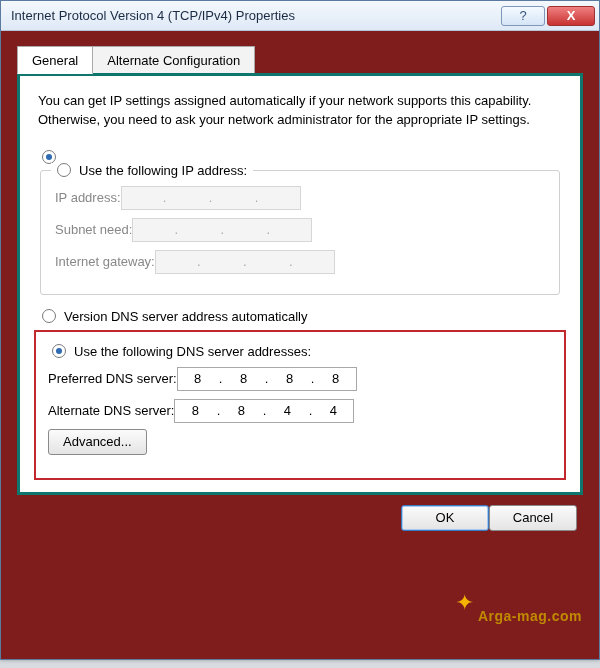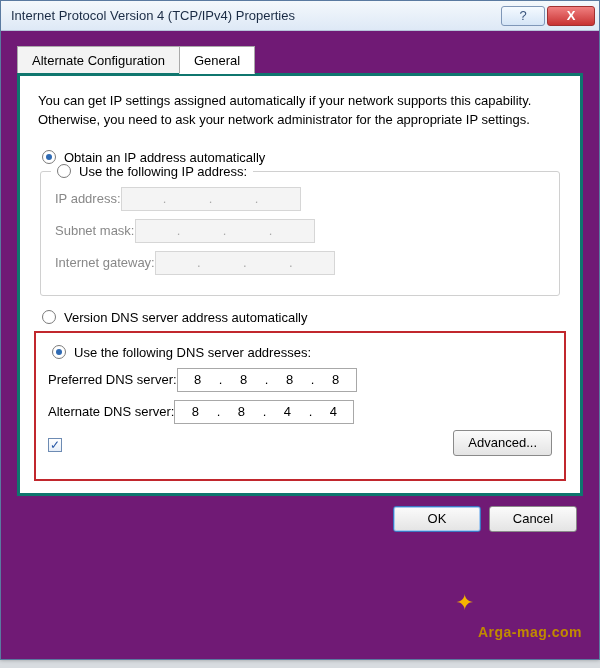--- a/index.html
+++ b/index.html
@@ -1,18 +1,18 @@
 <!DOCTYPE html>
 <html><head>
 <meta charset="utf-8">
 <style>
 * { box-sizing: border-box; font-family: "Segoe UI", Tahoma, sans-serif; font-size: 13px; }
 body { margin: 0; background: #d8dce0; width: 600px; height: 668px; overflow: hidden; }
 
-.window { width: 600px; height: 660px; background: #701a75; border: 1px solid #5a7aa0; box-shadow: 0 0 4px rgba(0,0,0,.3); }
+.window { width: 600px; height: 660px; background: #7f1d1d; border: 1px solid #5a7aa0; box-shadow: 0 0 4px rgba(0,0,0,.3); }
 .titlebar { height: 30px; background: linear-gradient(#f4f8fc,#dee9f6); border-bottom: 1px solid #b6c5da; display:flex; align-items:center; padding:0 4px; }
 .titlebar .title { flex:1; color:#1a2b44; padding-left:6px; }
 .tb-btn { width:44px; height:20px; margin-left:2px; border:1px solid #7f97b8; border-radius:3px; display:flex; align-items:center; justify-content:center; background:linear-gradient(#f5faff,#d5e5f6); color:#3a567e; }
 .tb-btn.close { background:linear-gradient(#f08080,#c83232); color:#fff; border-color:#a03030; width:48px; font-weight:bold; }
 
 .client { padding:14px 16px 12px 16px; }
 
 .tabs-strip { display:flex; position:relative; top:1px; }
 .tab { padding:6px 14px 5px; border:1px solid #a9a9a9; background:#f3f3f3; border-bottom:none; margin-right:-1px; cursor:pointer; }
 .tab.active { background:#fff; border-bottom:1px solid #fff; position:relative; z-index:2; }
@@ -35,77 +35,76 @@
 .ip-input { width:180px; height:24px; border:1px solid #d6d6d6; background:#f4f4f4; display:flex; align-items:center; color:#aaa; }
 .ip-input.enabled { background:#fff; border-color:#a8a8a8; color:#000; }
 .ip-input .oct { flex:1; text-align:center; }
 .ip-input .dot { width:6px; text-align:center; }
 
 .dns-section { border:2px solid #c1272d; padding:6px 12px 23px 12px; margin:4px -4px 0 -4px; }
 
 .check-row { display:flex; align-items:center; margin-top:14px; }
 .checkbox { width:14px; height:14px; border:1px solid #6d8bb3; background:linear-gradient(#fff,#e6eef8); margin-right:8px; display:flex; align-items:center; justify-content:center; color:#2858a6; font-size:12px; line-height:1; }
 
-.adv-row { display:flex; justify-content:flex-end; margin-top:-22px; }
+.adv-row { display:flex; justify-content:flex-start; margin-top:-22px; }
 .btn { min-width:88px; height:26px; border:1px solid #8a8a8a; background:linear-gradient(#fbfbfb,#e4e4e4); border-radius:3px; padding:0 14px; display:inline-flex; align-items:center; justify-content:center; cursor:pointer; }
 
-.dlg-buttons { display:flex; justify-content:flex-end; gap:8px; padding:10px 6px 0 0; }
+.dlg-buttons { display:flex; justify-content:flex-end; padding:10px 6px 0 0; }
 .btn.default { border-color:#3b79c3; box-shadow:0 0 0 1px #a5c9f0 inset; }
 
-.watermark { position:absolute; right:18px; bottom:28px; color:#c08a00; font-weight:bold; font-size:14px; letter-spacing:.5px; pointer-events:none; }
+.watermark { position:absolute; right:18px; bottom:44px; color:#c08a00; font-weight:bold; font-size:14px; letter-spacing:.5px; pointer-events:none; }
 .sparkle { position:absolute; right:126px; bottom:52px; font-size:22px; color:#f5b400; pointer-events:none; }
 </style>
 </head>
 <body>
 
 <div class="window">
   <div class="titlebar">
     <span class="title">Internet Protocol Version 4 (TCP/IPv4) Properties</span>
     <div class="tb-btn">
         <span>?</span>
       </div>
     <div class="tb-btn close">
         <span>X</span>
       </div>
   </div>
 
   <div class="client">
     <div class="tabs-strip">
+      <div class="tab active"><span>General</span></div>
       <div class="tab"><span>Alternate Configuration</span></div>
-      <div class="tab active"><span>General</span></div>
     </div>
 
     <div class="tab-panel">
 
       <div class="desc">You can get IP settings assigned automatically if your network supports this capability. Otherwise, you need to ask your network administrator for the appropriate IP settings.</div>
 
       <div class="radio-row">
         <span class="radio checked"></span>
-        <span>Obtain an IP address automatically</span>
       </div>
 
       <div class="fieldset">
         <div class="radio-row">
           <span class="radio"></span>
           <span>Use the following IP address:</span>
         </div>
         <div class="form-row">
           <span class="label">IP address:</span>
           <div class="ip-input">
             <span class="oct"></span>
               <span class="dot">.</span>
             <span class="oct"></span>
               <span class="dot">.</span>
             <span class="oct"></span>
               <span class="dot">.</span>
             <span class="oct"></span>
           </div>
         </div>
         <div class="form-row">
-          <span class="label">Subnet mask:</span>
+          <span class="label">Subnet need:</span>
           <div class="ip-input">
             <span class="oct"></span>
               <span class="dot">.</span>
             <span class="oct"></span>
               <span class="dot">.</span>
             <span class="oct"></span>
               <span class="dot">.</span>
             <span class="oct"></span>
           </div>
         </div>

